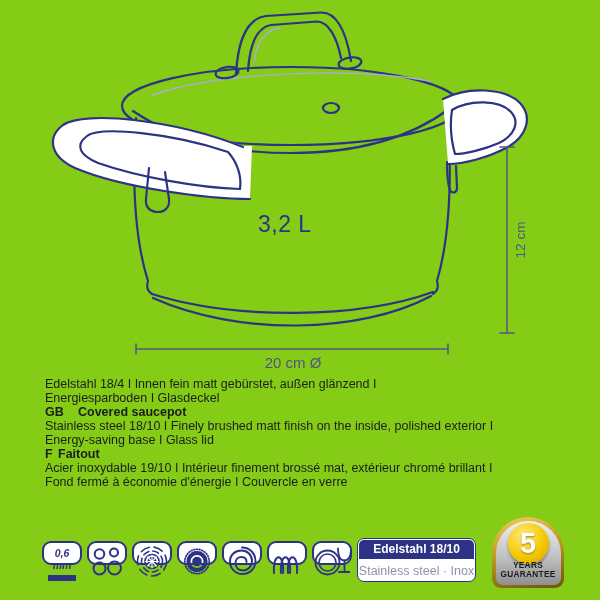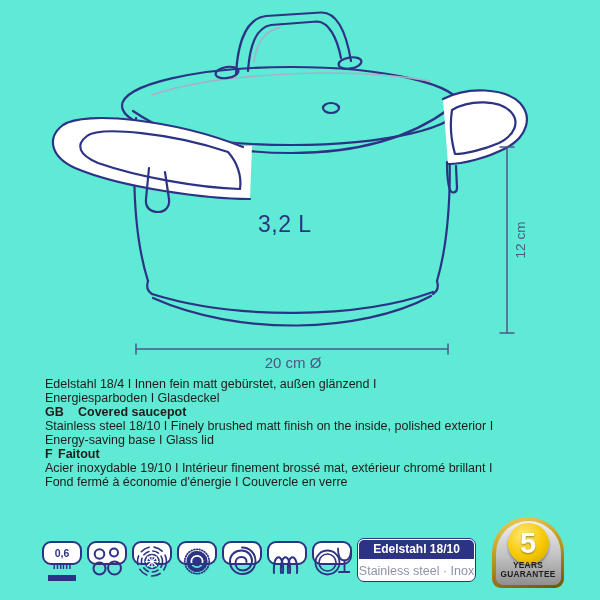--- a/index.html
+++ b/index.html
@@ -1,16 +1,16 @@
 <!DOCTYPE html>
 <html><head>
 <meta charset="utf-8">
 <style>
   html,body{margin:0;padding:0;background:#fff;}
-  #stage{position:relative;width:600px;height:600px;background:#5eead4;overflow:hidden;
+  #stage{position:relative;width:600px;height:600px;background:#84cc16;overflow:hidden;
          font-family:"Liberation Sans",sans-serif;}
 
   
   #pot-svg{position:absolute;left:0;top:0;}
   #pot-svg path, #pot-svg ellipse{fill:none;stroke:#2d3384;stroke-width:2.2;
          stroke-linecap:round;stroke-linejoin:round;}
   #pot-svg .gray{stroke:#a9aec9;stroke-width:1.5;}
   #pot-svg .fillwhite{fill:#fff;}
   #pot-svg .white-nostroke{fill:#fff;stroke:none;}
   #pot-svg .dim path{stroke:#4f5588;stroke-width:1.5;}
@@ -24,21 +24,21 @@
 
   
   .descriptions{position:absolute;left:45px;top:377px;width:515px;
        color:#1d1d1b;font-size:12.5px;line-height:14px;}
   .desc-head{font-weight:bold;}
   .lang-code{display:inline-block;min-width:33px;font-weight:bold;}
   .lang-code.narrow{min-width:13px;}
 
   
   .fbox{position:absolute;top:541px;width:40px;height:24px;box-sizing:border-box;
-       border:2px solid #2d3384;border-radius:9px;background:#fff;text-align:center;}
+       border:2px solid #2d3384;border-radius:9px;background:#fff;text-align:center;font-style:italic;}
   .fbox svg{display:block;margin:0 auto;}
   .fbox svg path,.fbox svg circle{fill:none;stroke:#2d3384;stroke-width:2;
        stroke-linecap:round;stroke-linejoin:round;}
   .th-label{margin-top:4px;font-size:10.5px;font-weight:bold;color:#2d3384;}
   .th-bar{width:28px;height:6px;background:#2d3384;margin:4px auto 0;}
 
   
   .mat-badge{position:absolute;left:357px;top:538px;width:119px;height:44px;
        box-sizing:border-box;border:1.5px solid #2d3384;border-radius:7px;background:#fff;}
   .mat-top{position:absolute;left:1px;right:1px;top:1px;height:19px;background:#2d3384;

